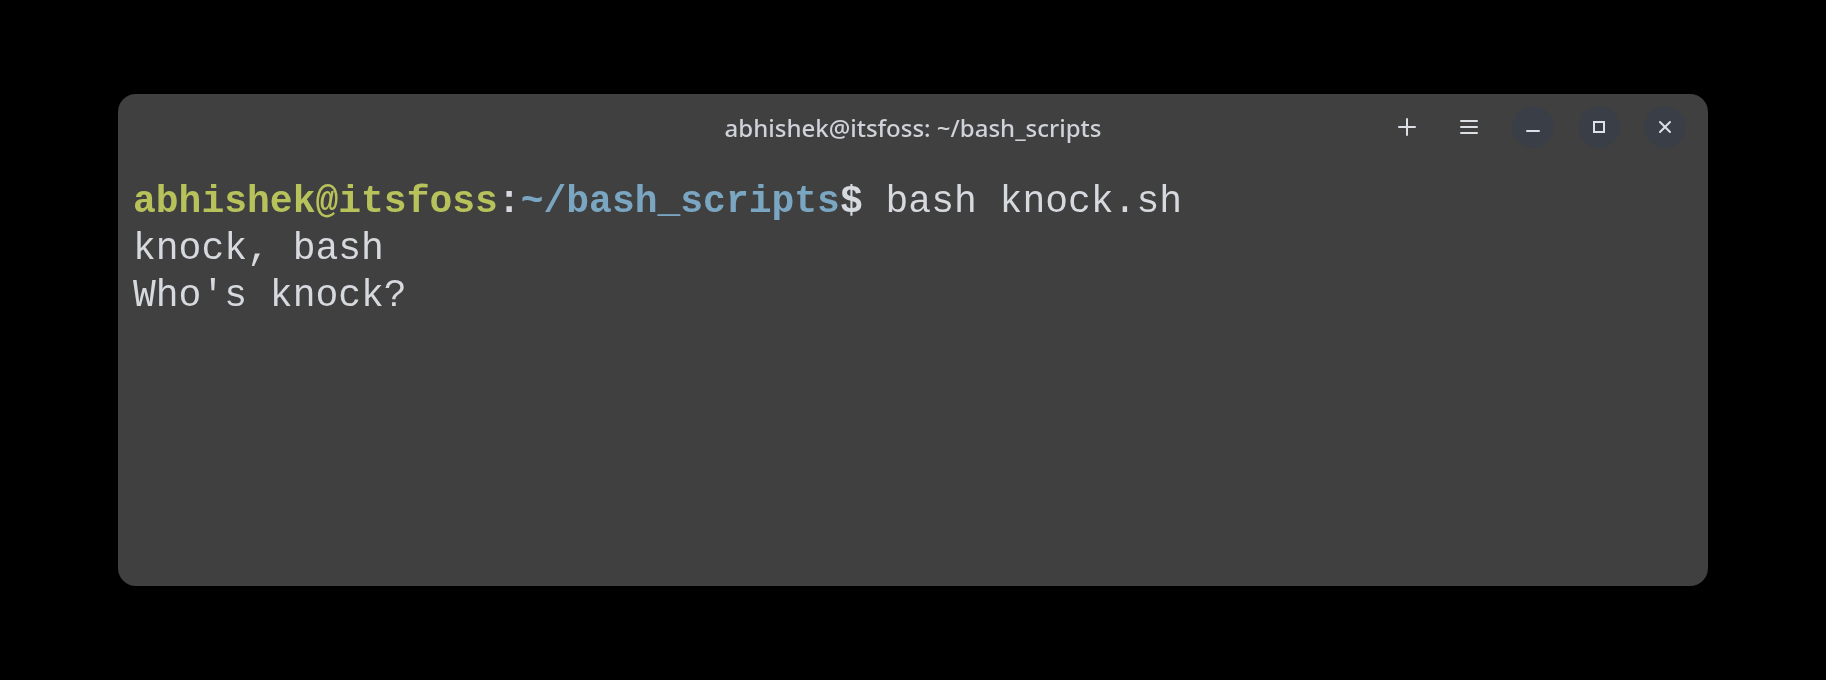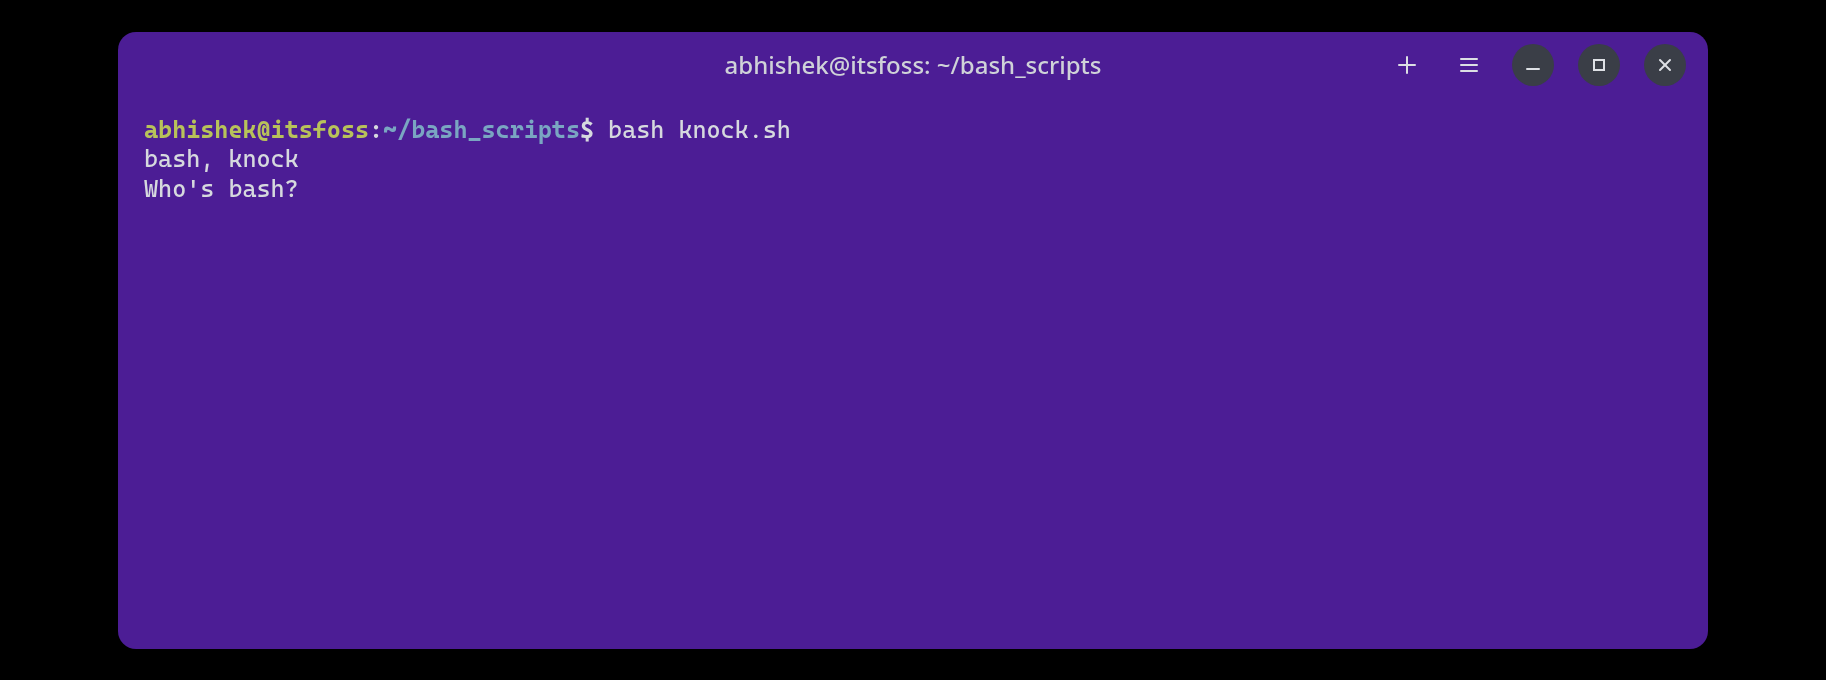--- a/index.html
+++ b/index.html
@@ -11,22 +11,22 @@
       background: #000;
       width: 1826px;
       height: 680px;
       display: flex;
       align-items: center;
       justify-content: center;
       font-family: ui-monospace, 'SF Mono', Menlo, Monaco, 'Cascadia Code', 'DejaVu Sans Mono', monospace;
     }
     .window {
       width: 1590px;
-      height: 617px;
-      background: #4c1d95;
+      height: 492px;
+      background: #404040;
       border-radius: 18px;
       box-shadow: 0 8px 40px rgba(0,0,0,0.6);
       display: flex;
       flex-direction: column;
       overflow: hidden;
       justify-content: flex-end;
     }
     .titlebar {
       height: 66px;
       display: flex;
@@ -67,25 +67,26 @@
       align-items: center;
       justify-content: center;
       color: #dee1e6;
       cursor: pointer;
     }
     .tb-btn-round svg, .tb-btn-flat svg {
       display: block;
     }
     .terminal-body {
       flex: 1;
-      padding: 18px 26px;
-      font-size: 24px;
+      padding: 18px 15px;
+      font-size: 38px;
       line-height: 1.24;
       color: #d6d9de;
       font-weight: 500;
+      font-family: Liberation Mono, monospace;
     }
     .terminal-body .line {
       white-space: pre;
     }
     .user-host { color: #b8c25a; font-weight: 700; }
     .colon { color: #d6d9de; font-weight: 700; }
     .cwd { color: #7aa6c2; font-weight: 700; }
     .dollar { color: #d6d9de; font-weight: 700; }
     .cmd { color: #d6d9de; }
     .out { color: #d6d9de; }
@@ -142,16 +143,16 @@
             <line x1="4" y1="4" x2="14" y2="14"></line>
             <line x1="14" y1="4" x2="4" y2="14"></line>
           </svg>
         </span>
       </div>
     </div>
   </div>
 
   <div class="terminal-body">
     <div class="line"><span class="user-host">abhishek@itsfoss</span><span class="colon">:</span><span class="cwd">~/bash_scripts</span><span class="dollar">$</span><span class="cmd"> bash knock.sh</span></div>
-    <div class="line out">bash, knock</div>
-    <div class="line out">Who's bash?</div>
+    <div class="line out">knock, bash</div>
+    <div class="line out">Who's knock?</div>
   </div>
 </div>
 
 </body></html>

